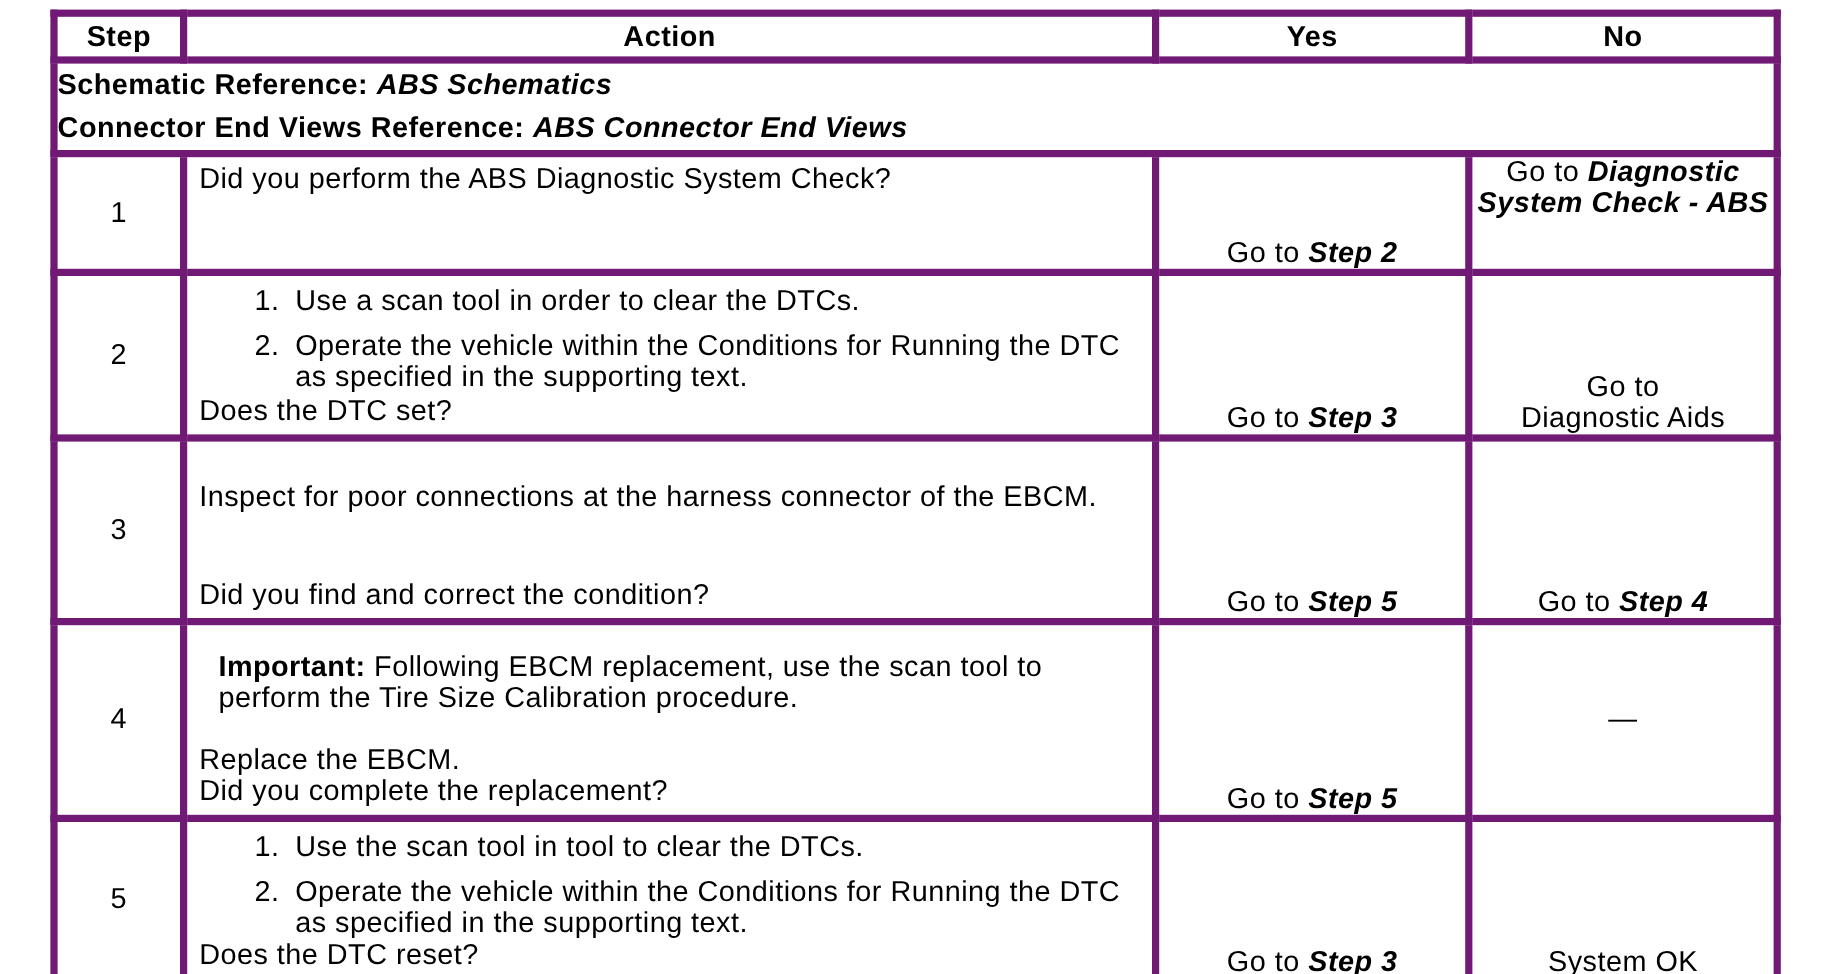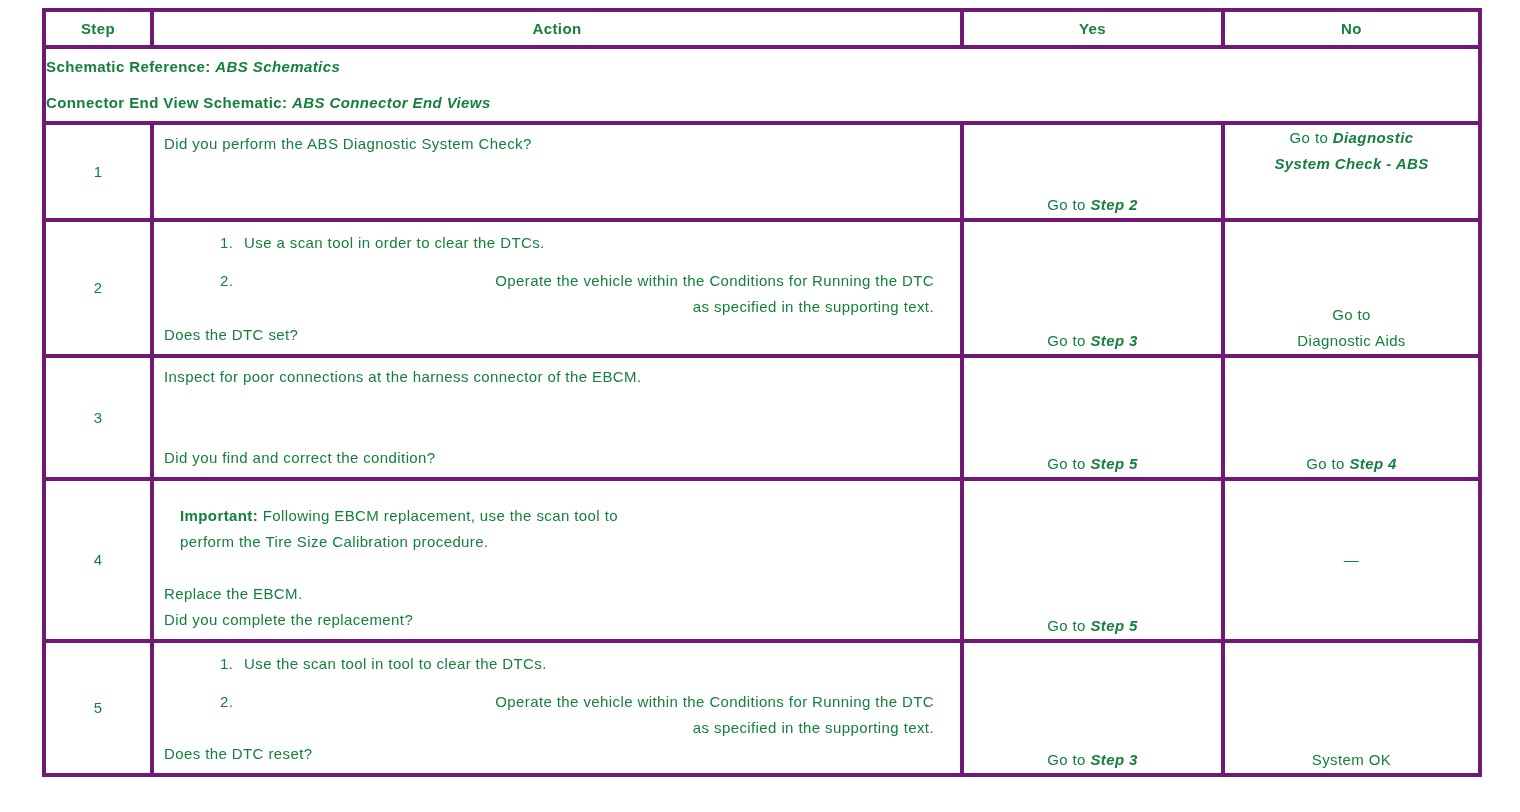--- a/index.html
+++ b/index.html
@@ -12,26 +12,26 @@
     overflow:hidden;
   }
   table.diag{
     position:absolute;left:42px;top:8px;
     width:1436px;
     border-collapse:collapse;
     table-layout:fixed;
     background:#ffffff;
   }
   table.diag th, table.diag td{
-    border:4px solid #701a75;
+    border:6px solid #701a75;
     padding:0;
-    font-size:15px;
+    font-size:24px;
     letter-spacing:0.4px;
     line-height:26px;
-    color:#15803d;
+    color:#000000;
   }
   table.diag{border:4px solid #050505;}
   
   thead th{
     font-weight:bold;
     text-align:center;
     height:33px;
     font-size:21px;
     border-bottom:3px solid #050505;
     background:#ffffff;
@@ -48,35 +48,35 @@
   td.step-cell{
     text-align:center;
     vertical-align:middle;
     font-size:20px;
   }
   
   td.action-cell{vertical-align:top;}
   .cellbox{
     display:flex;
     flex-direction:column;
-    padding:6px 26px 6px 10px;
+    padding:6px 0 6px 10px;
     box-sizing:border-box;
   }
   .cellbox.r1{min-height:93px;}
   .cellbox.r2{min-height:132px;}
-  .cellbox.r3{min-height:119px;}
+  .cellbox.r3{min-height:119px;margin-top:28px;}
   .cellbox.r4{min-height:156px;}
   .cellbox.r5{min-height:128px;}
   .question{margin-top:auto;}
   ol.steps{
     margin:2px 0 0 0;
     padding:0 0 0 74px;
   }
   ol.steps li{padding-left:6px;}
-  ol.steps li + li{margin-top:12px;text-align:right;}
+  ol.steps li + li{margin-top:12px;}
   .p-important{margin:16px;}
   .p-plain{margin:10px 0 0 0;}
   
   td.yes-cell, td.no-cell{
     text-align:center;
     vertical-align:bottom;
     padding:0 6px 6px 6px;
   }
   td.v-top{vertical-align:top;padding-top:6px;}
   td.v-mid{vertical-align:middle;padding-bottom:0;}
@@ -101,21 +101,21 @@
       </tr>
     </thead>
     <tbody>
       <tr>
         <td class="ref-cell" colspan="4">
           <div class="ref-line">
             <span class="b">Schematic Reference:</span>
             <span class="i">ABS Schematics</span>
           </div>
           <div class="ref-line">
-            <span class="b">Connector End View Schematic:</span>
+            <span class="b">Connector End Views Reference:</span>
             <span class="i">ABS Connector End Views</span>
           </div>
         </td>
       </tr>
 
       <tr>
         <td class="step-cell">1</td>
         <td class="action-cell">
           <div class="cellbox r1">
             <div>Did you perform the ABS Diagnostic System Check?</div>

